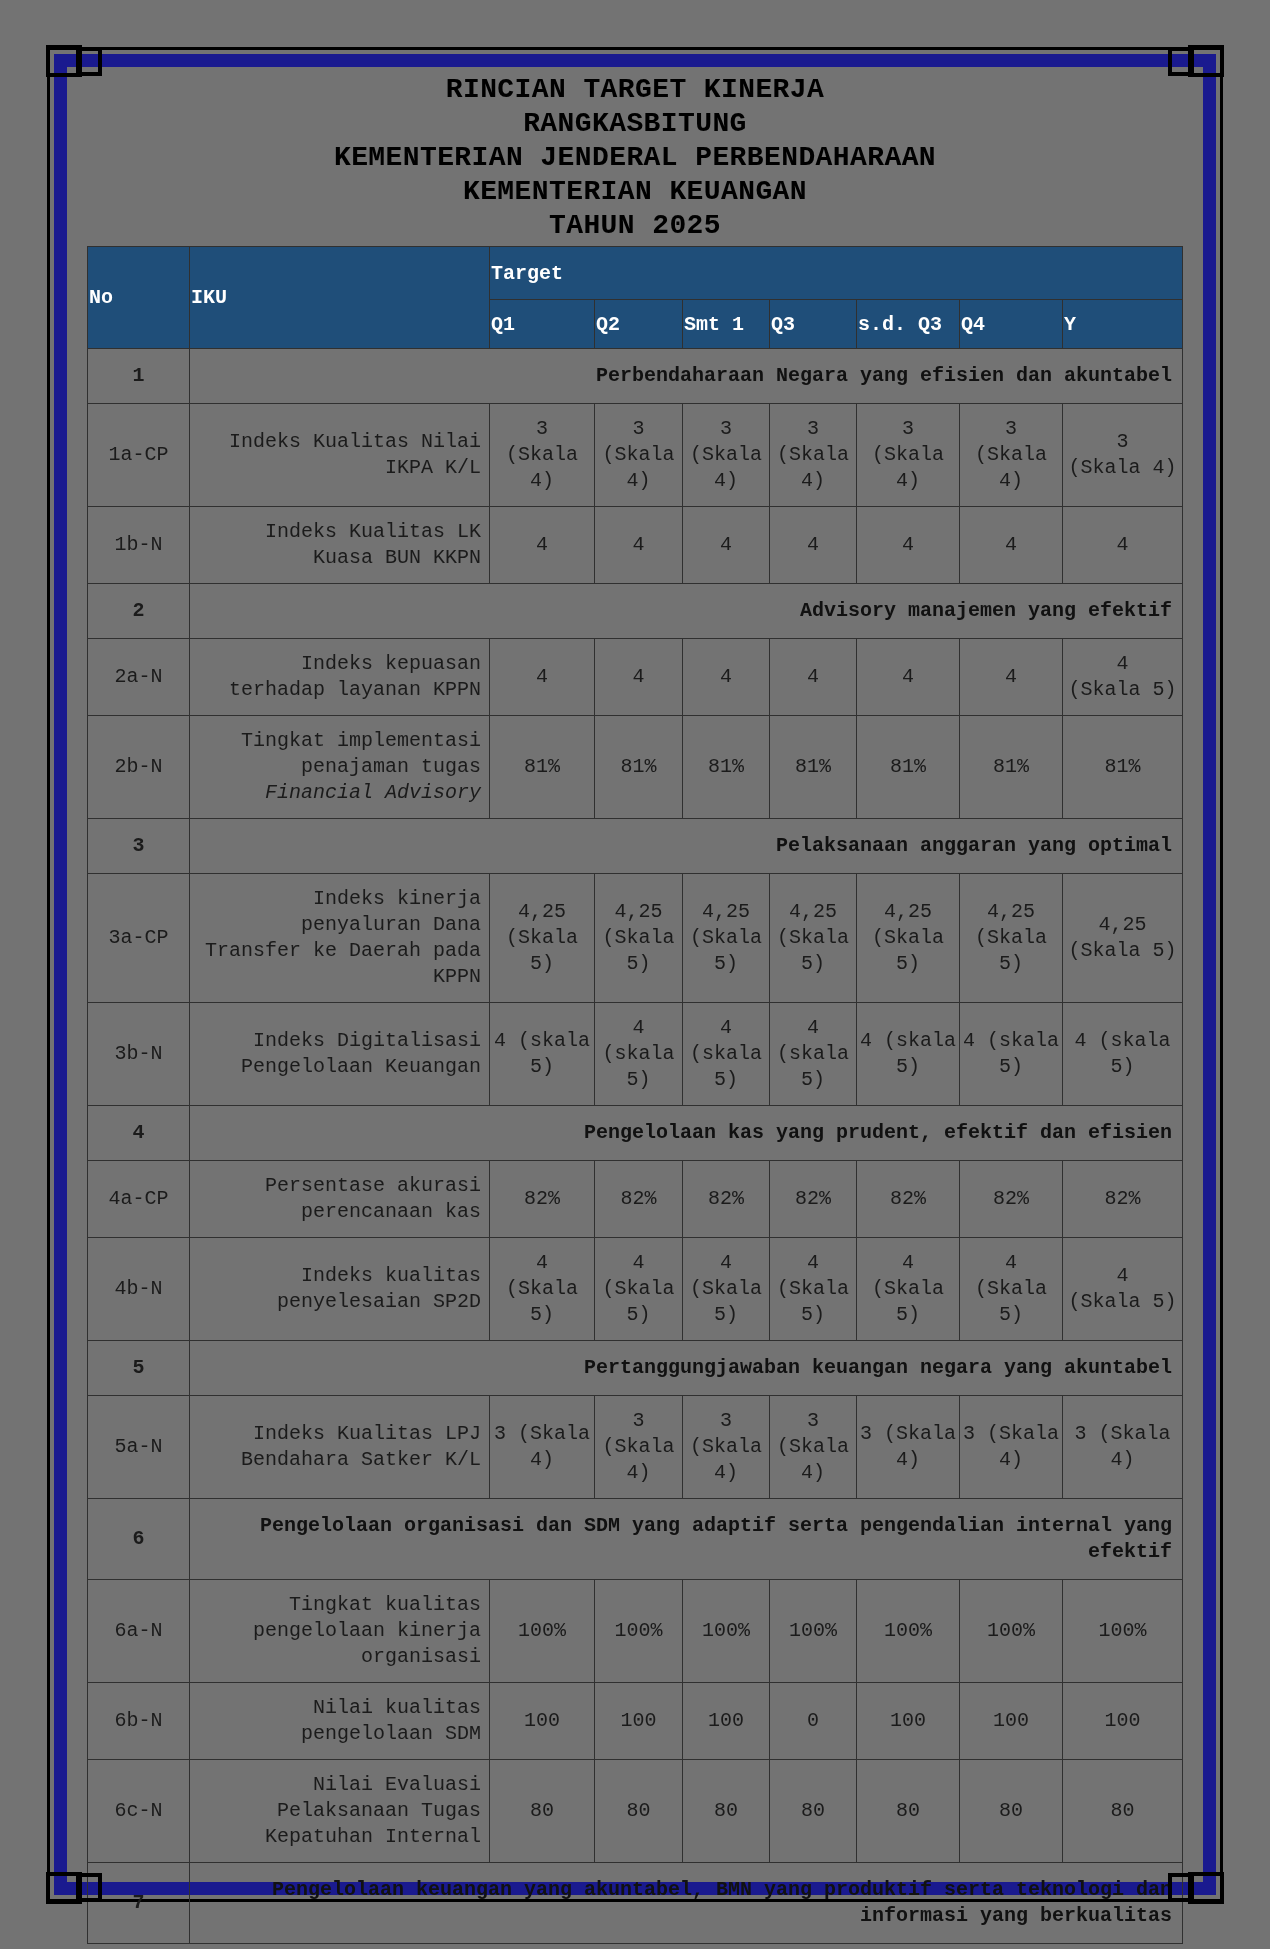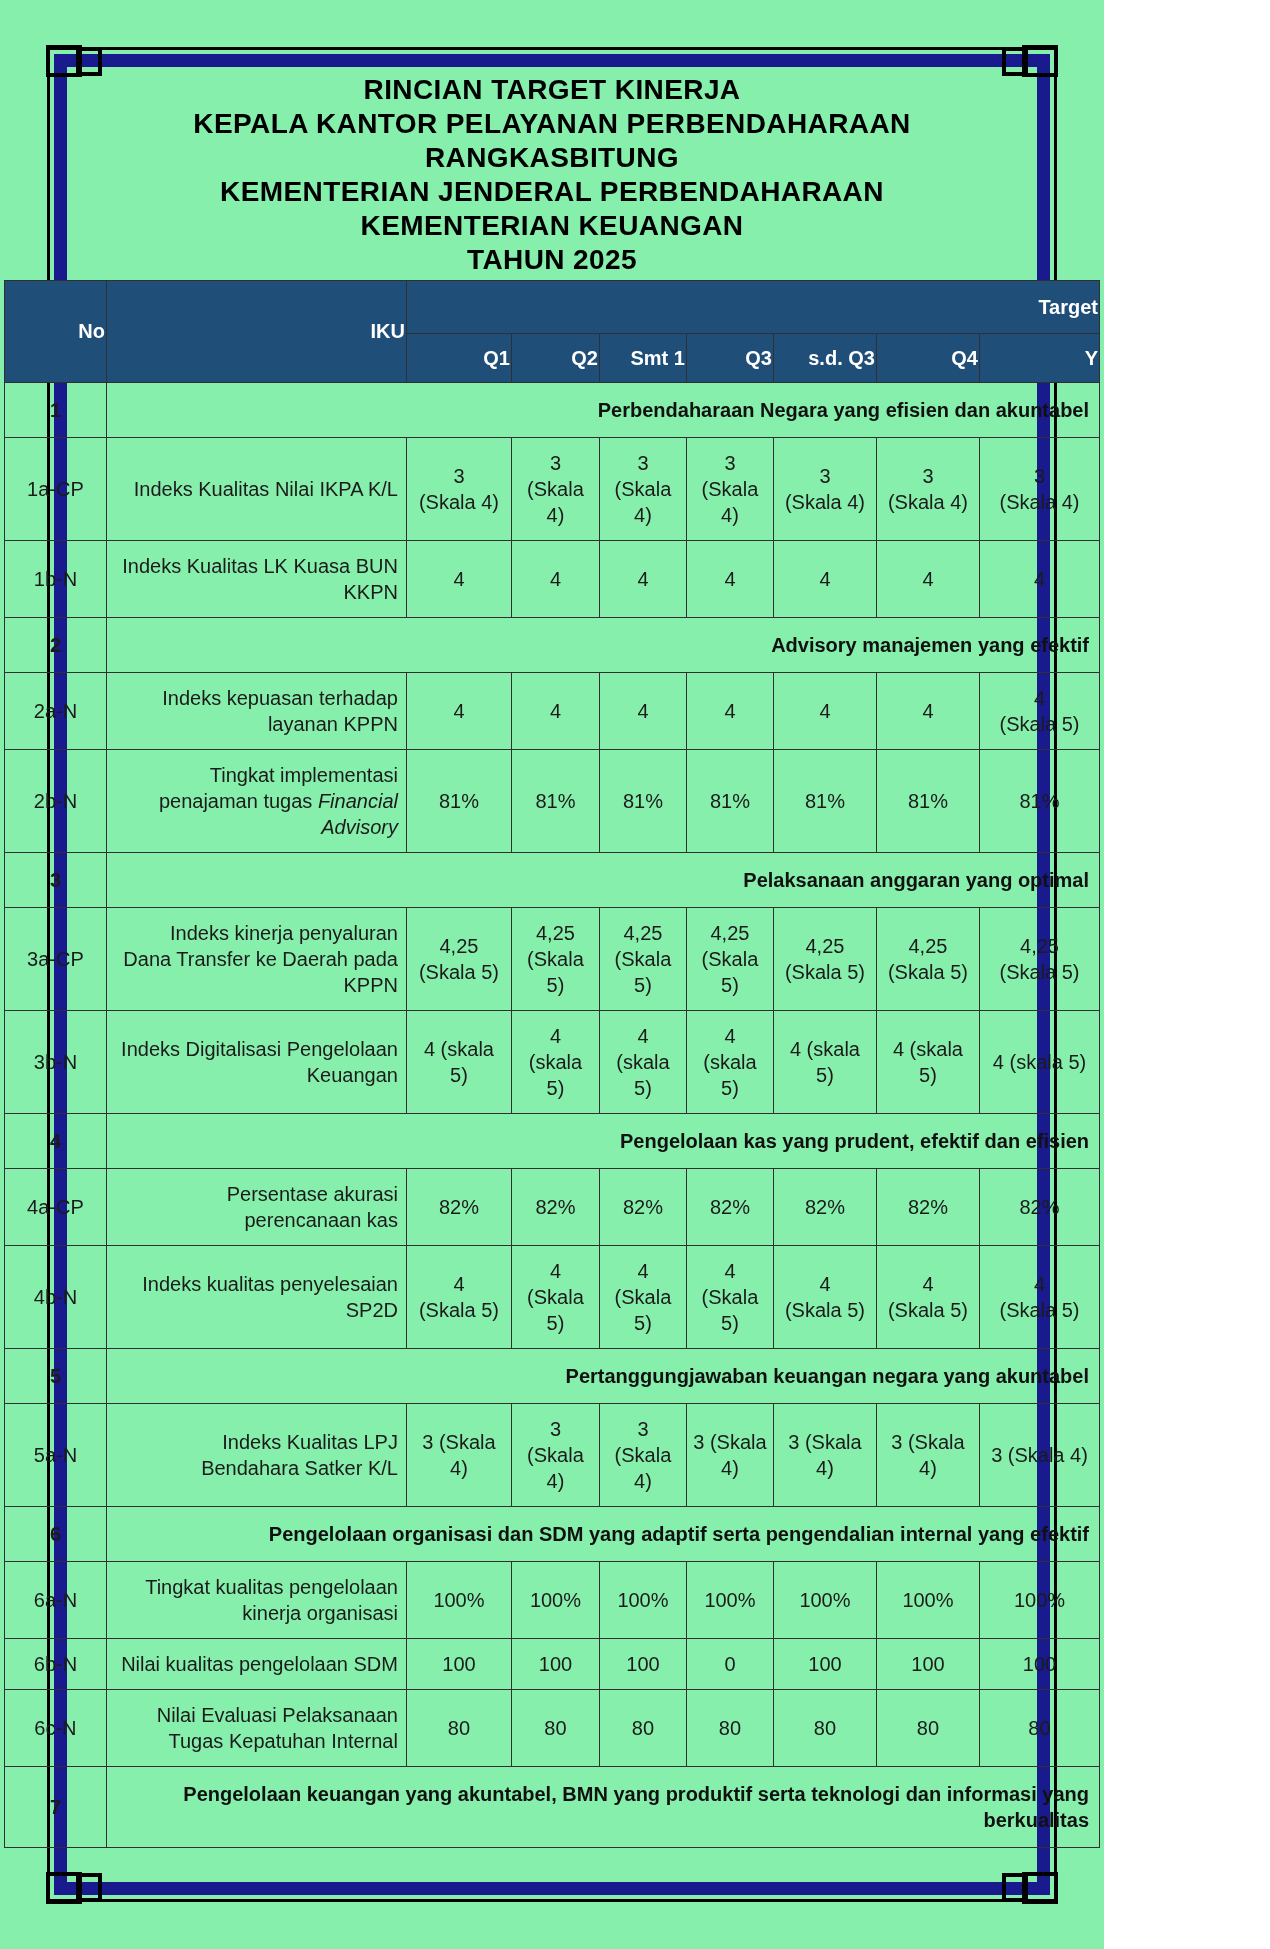--- a/index.html
+++ b/index.html
@@ -1,20 +1,20 @@
 <!DOCTYPE html>
 <html><head>
 <meta charset="utf-8">
 <style>
   html,body{margin:0;padding:0;background:#ffffff;}
   .page{
     position:relative;
-    width:1104px;height:1949px;
-    background:#86efac;
-    font-family:Liberation Sans, sans-serif;
+    width:1270px;height:1949px;
+    background:#737373;
+    font-family:Liberation Mono, monospace;
     color:#1b1b1b;
     overflow:hidden;
   }
   
   .frame-black{position:absolute;inset:47px;border:3px solid #000;pointer-events:none;}
   .frame-navy{position:absolute;inset:54px;border:13px solid #1a1a8f;pointer-events:none;}
   .corner{position:absolute;width:62px;height:36px;z-index:3;}
   .corner .sqA{position:absolute;left:0;top:0;width:28px;height:24px;border:4px solid #000;background:transparent;}
   .corner .sqB{position:absolute;left:30px;top:2px;width:18px;height:21px;border:4px solid #000;background:transparent;}
   .corner.tl{left:46px;top:45px;}
@@ -34,21 +34,21 @@
     font-size:20px;
   }
   table.targets th, table.targets td{
     border:1.5px solid #303030;
   }
   thead th{
     background:#1F4E79;
     color:#ffffff;
     font-weight:bold;
     border:2px solid #262626;
-    text-align:right;
+    text-align:left;
     vertical-align:middle;
   }
   tr.hdr1 th{height:50px;}
   tr.hdr2 th{height:46px;}
   td.cell-no{
     text-align:center;vertical-align:middle;
     padding:12px 4px;line-height:26px;
   }
   tr.section-row td.cell-no{font-weight:bold;padding:14px 4px;}
   td.cell-section{
@@ -86,21 +86,20 @@
       <div class="sqB"></div>
     </div>
   <div class="corner br">
       <div class="sqA"></div>
       <div class="sqB"></div>
     </div>
 
   <div class="content">
     <div class="title-block">
       <div>RINCIAN TARGET KINERJA</div>
-      <div>KEPALA KANTOR PELAYANAN PERBENDAHARAAN</div>
       <div>RANGKASBITUNG</div>
       <div>KEMENTERIAN JENDERAL PERBENDAHARAAN</div>
       <div>KEMENTERIAN KEUANGAN</div>
       <div>TAHUN 2025</div>
     </div>
 
     <table class="targets">
       <colgroup>
         <col style="width:102px">
         <col style="width:300px">

